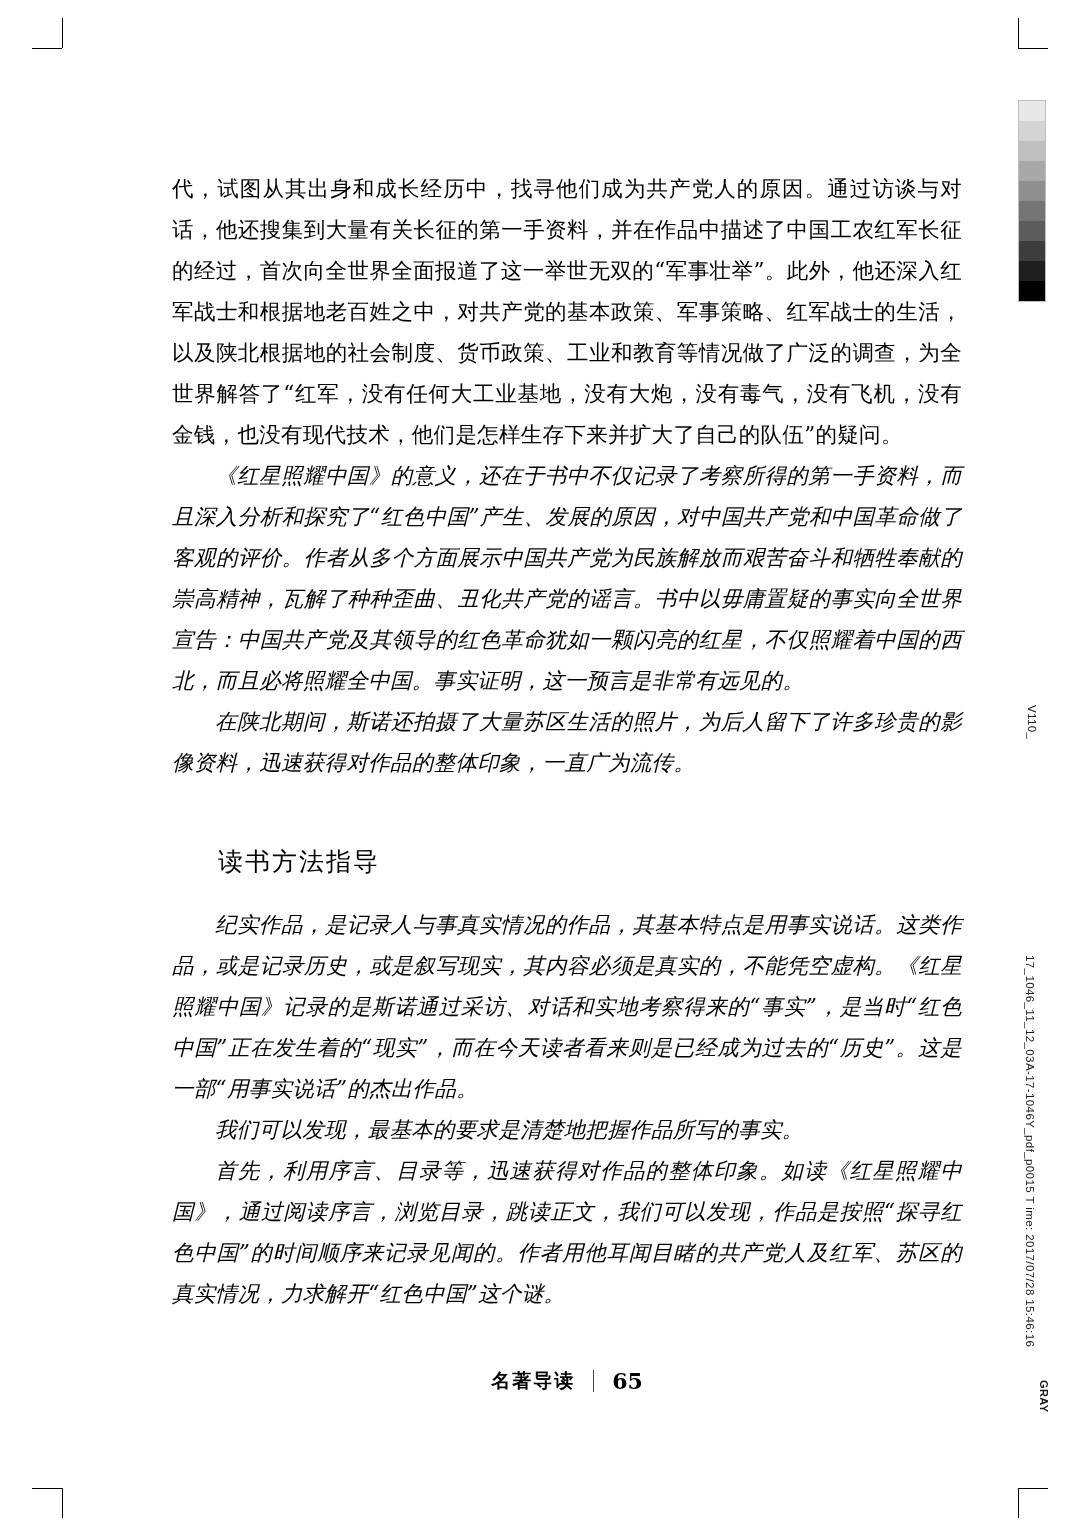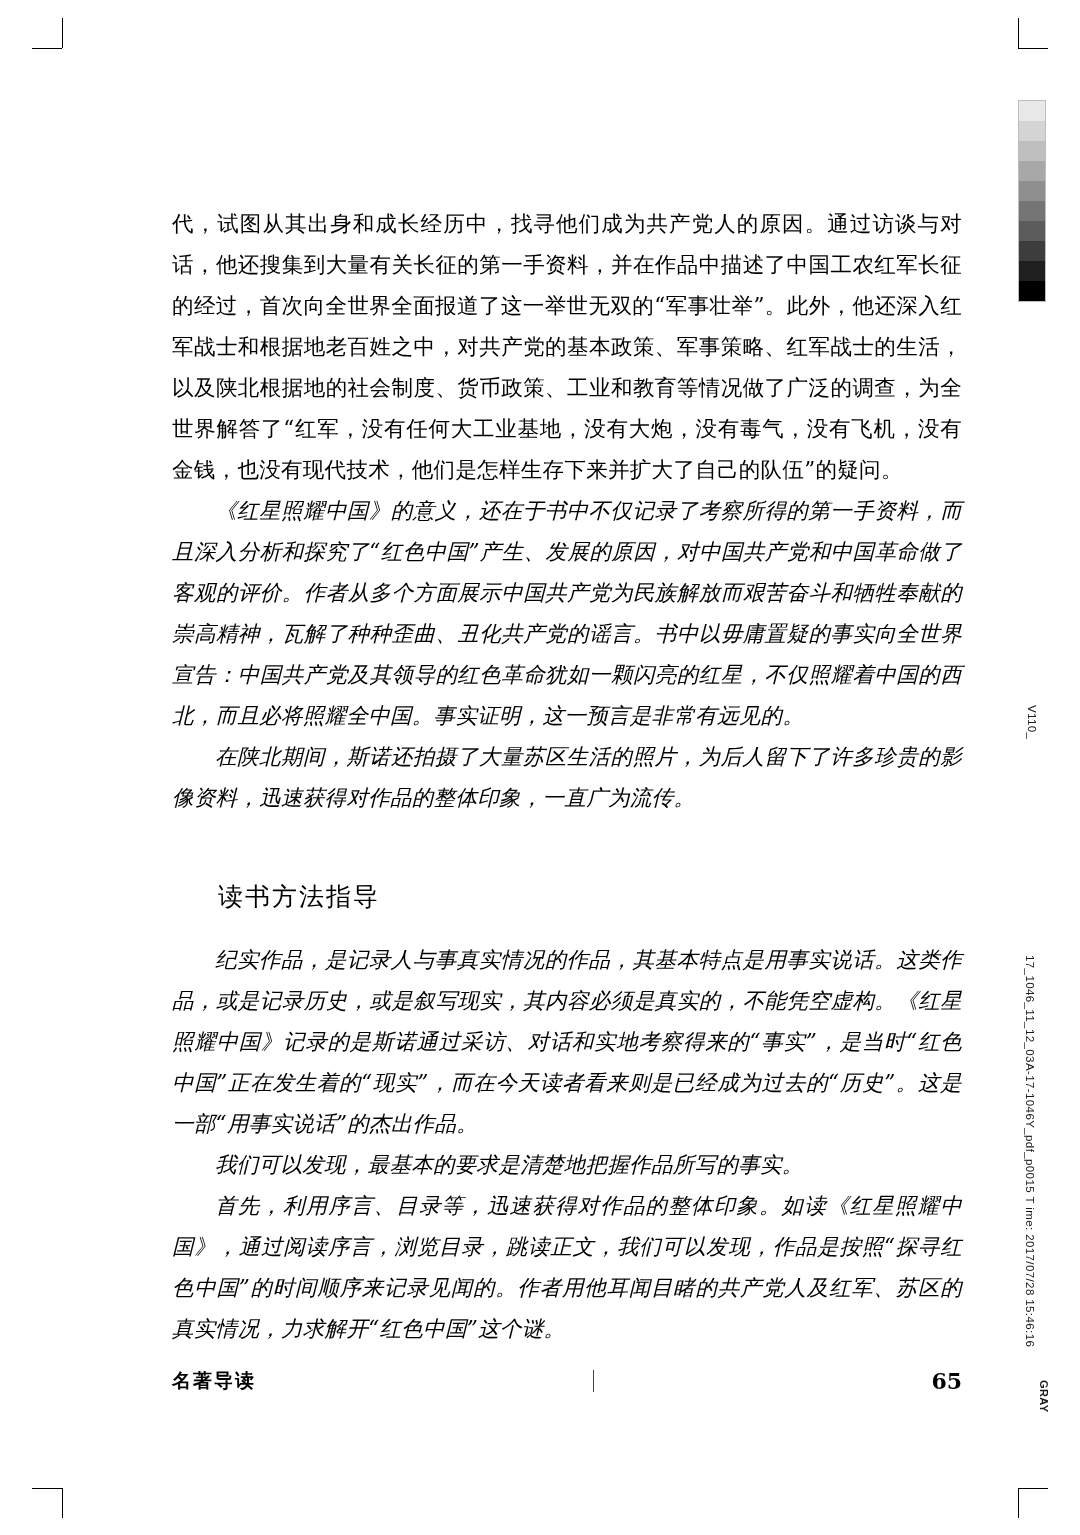--- a/index.html
+++ b/index.html
@@ -81,21 +81,20 @@
     font-size: 11px;
     font-weight: bold;
   }
 
   
   .page {
     position: absolute;
     left: 172px;
     top: 168px;
     width: 790px;
-    margin-top: 35px;
   }
 
   p.para {
     margin: 0;
     font-size: 21.5px;
     line-height: 41px;
     text-align: justify;
     text-justify: inter-ideograph;
     letter-spacing: 0.3px;
   }
@@ -110,21 +109,21 @@
     font-family: "DejaVu Serif", "Liberation Serif", serif;
   }
 
   
   .footer {
     position: absolute;
     left: 172px;
     top: 1368px;
     width: 790px;
     display: flex;
-    justify-content: space-between;
+    justify-content: center;
     align-items: center;
     font-size: 19px;
   }
   .footer .chapter {
     font-weight: bold;
     letter-spacing: 2px;
   }
   .footer .divider {
     width: 1px;
     height: 22px;

